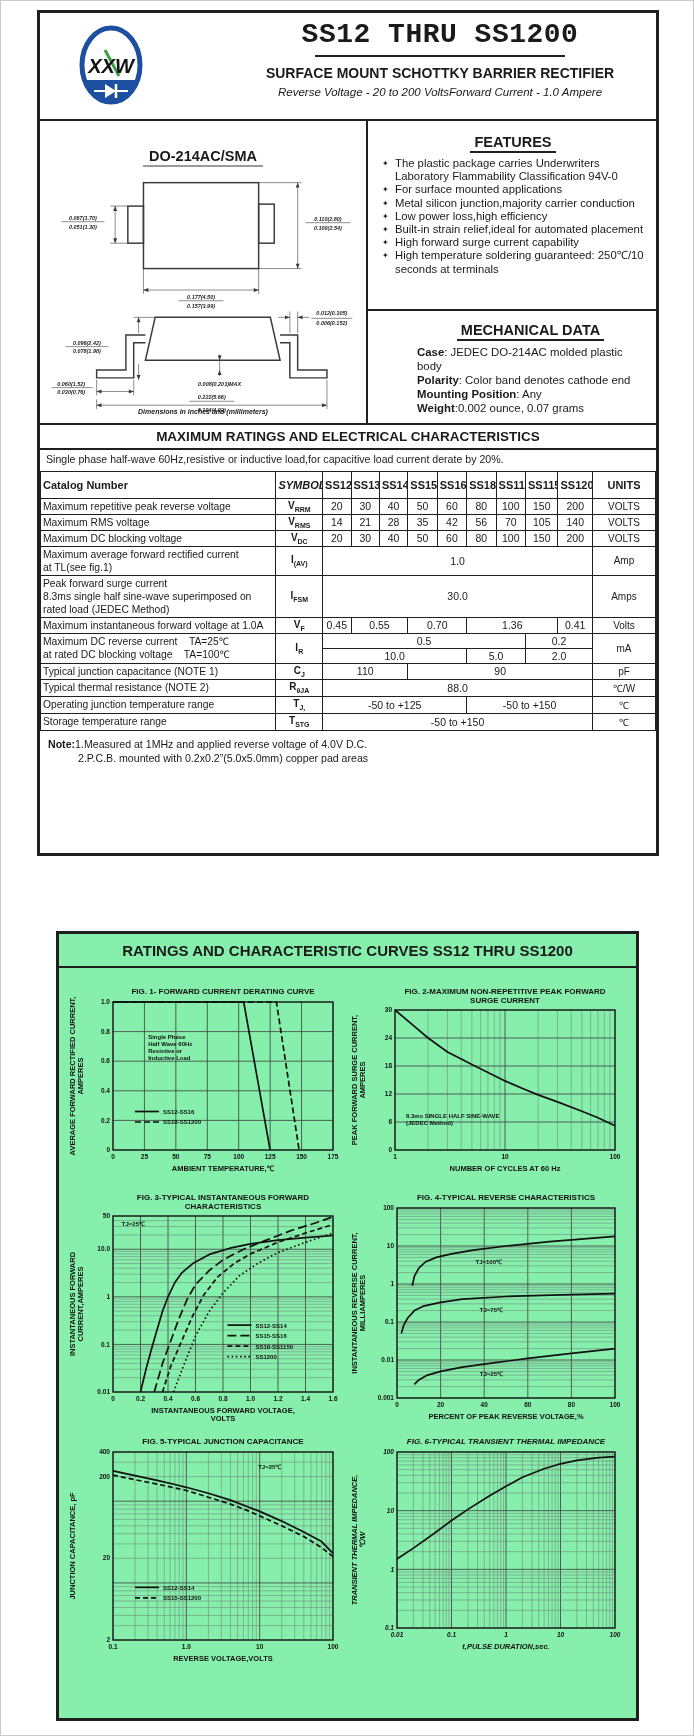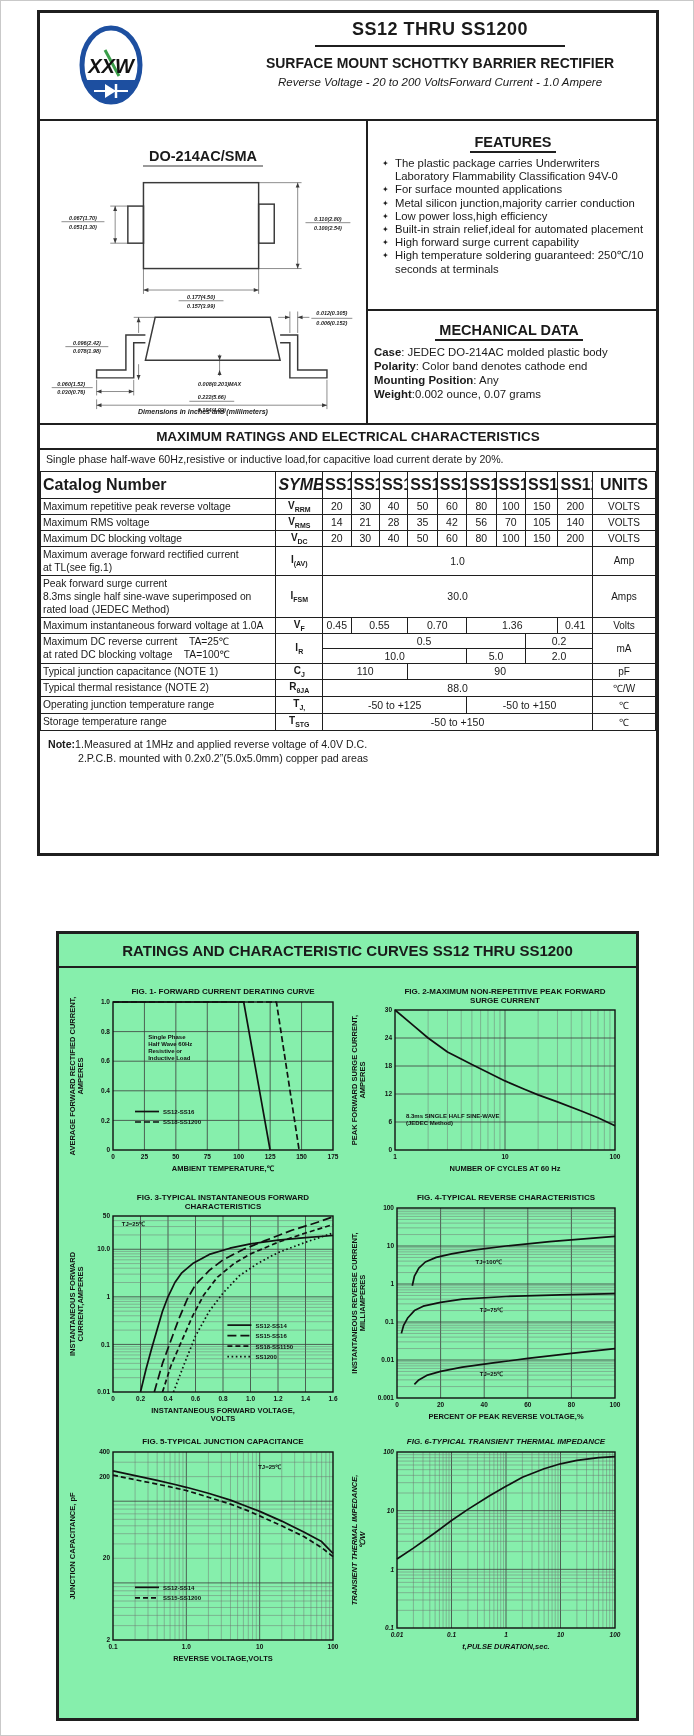--- a/index.html
+++ b/index.html
@@ -6,45 +6,45 @@
   .canvas{position:relative;width:694px;height:1736px;background:#fff;
     font-family:"Liberation Sans",sans-serif;color:#1a1a1a;overflow:hidden;
     border:1px solid #c9c9c9;box-sizing:border-box;}
   
   .page1{position:absolute;left:36px;top:9px;width:622px;height:846px;border:3px solid #1f1f1f;box-sizing:border-box;background:#fff;}
   .page2{position:absolute;left:55px;top:930px;width:583px;height:790px;border:3px solid #1f1f1f;box-sizing:border-box;background:#86efac;}
   
   .hdr{position:relative;height:106px;border-bottom:2px solid #1f1f1f;}
   .logo{position:absolute;left:38px;top:11px;}
   .titleblock{position:absolute;left:200px;top:6px;width:400px;text-align:center;}
-  .doctitle{font-size:18px;font-weight:bold;letter-spacing:.5px;}
+  .doctitle{font-size:28px;font-weight:bold;letter-spacing:.5px;font-family:Liberation Mono, monospace;}
   .title-rule{width:250px;height:2px;background:#1f1f1f;margin:5px auto 8px auto;}
   .subtitle{font-size:14px;font-weight:bold;}
   .tagline{display:flex;justify-content:center;font-size:11.5px;font-style:italic;margin-top:5px;}
   
   .cols{display:flex;height:302px;border-bottom:2px solid #1f1f1f;}
   .colL{width:328px;border-right:2px solid #1f1f1f;box-sizing:border-box;position:relative;}
   .colR{flex:1;display:flex;flex-direction:column;}
   .pkgname{font-size:14.5px;font-weight:bold;border-bottom:2px solid #9a9a9a;display:inline-block;padding:0 6px 1px 6px;}
   .pkghead{text-align:center;margin-top:26px;}
   .pkgcaption{position:absolute;bottom:8px;width:100%;text-align:center;font-size:7px;font-style:italic;font-weight:bold;}
   .features{height:190px;border-bottom:2px solid #1f1f1f;box-sizing:border-box;padding:4px 12px 0 14px;}
   .sechead{text-align:center;margin:8px 0 6px 0;}
   .sechead span{font-size:14.5px;font-weight:bold;border-bottom:2px solid #1f1f1f;padding:0 4px 1px 4px;}
   .feat{display:flex;font-size:11.3px;line-height:13.2px;}
   .feat .bullet{width:13px;flex:none;font-size:8px;line-height:13px;}
-  .mech{padding:2px 12px 0 6px;}
+  .mech{padding:2px 12px 0 21px;margin-left:28px;}
   .mechline{font-size:11.4px;line-height:14px;}
   .mechline b{font-weight:bold;}
   
   .rat-title{text-align:center;font-size:13.5px;font-weight:bold;padding:4px 0 4px 0;border-bottom:2px solid #1f1f1f;}
   .conds{font-size:10.6px;line-height:13.5px;padding:3px 6px 4px 6px;}
   table.ratings{width:100%;border-collapse:collapse;table-layout:fixed;}
   table.ratings th,table.ratings td{border:1px solid #1f1f1f;padding:1px 2px;overflow:hidden;}
-  table.ratings th{font-size:16px;font-weight:bold;height:24px;}
+  table.ratings th{font-size:11px;font-weight:bold;height:24px;}
   th.cat-h{font-size:11.5px;text-align:left;padding-left:48px;font-weight:bold;}
   th.sym-h{font-size:8.5px;font-style:italic;font-weight:normal;}
   td.lbl{font-size:10.3px;text-align:left;padding-left:4px;line-height:13px;}
   td.sym{font-size:10px;text-align:center;font-weight:bold;}
   td.val{font-size:10.5px;text-align:center;}
   td.unit{font-size:10px;text-align:center;}
   sub{font-size:7px;}
   .noteblk{font-size:10.6px;line-height:14px;padding:6px 6px 0 8px;}
   .noteblk b{font-weight:bold;}
   .note2{padding-left:30px;}

